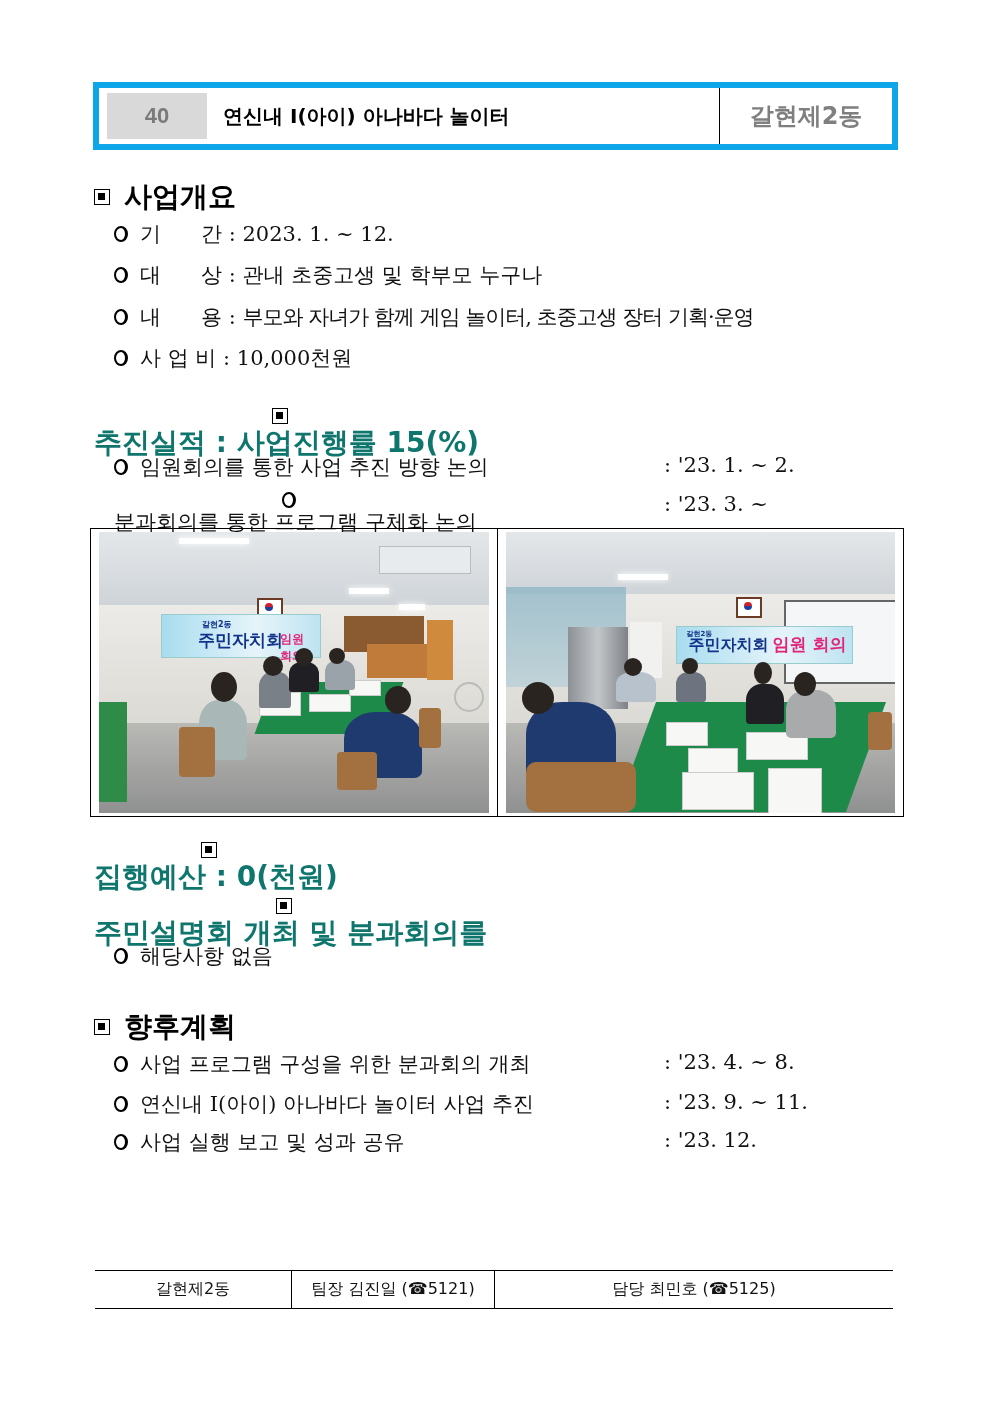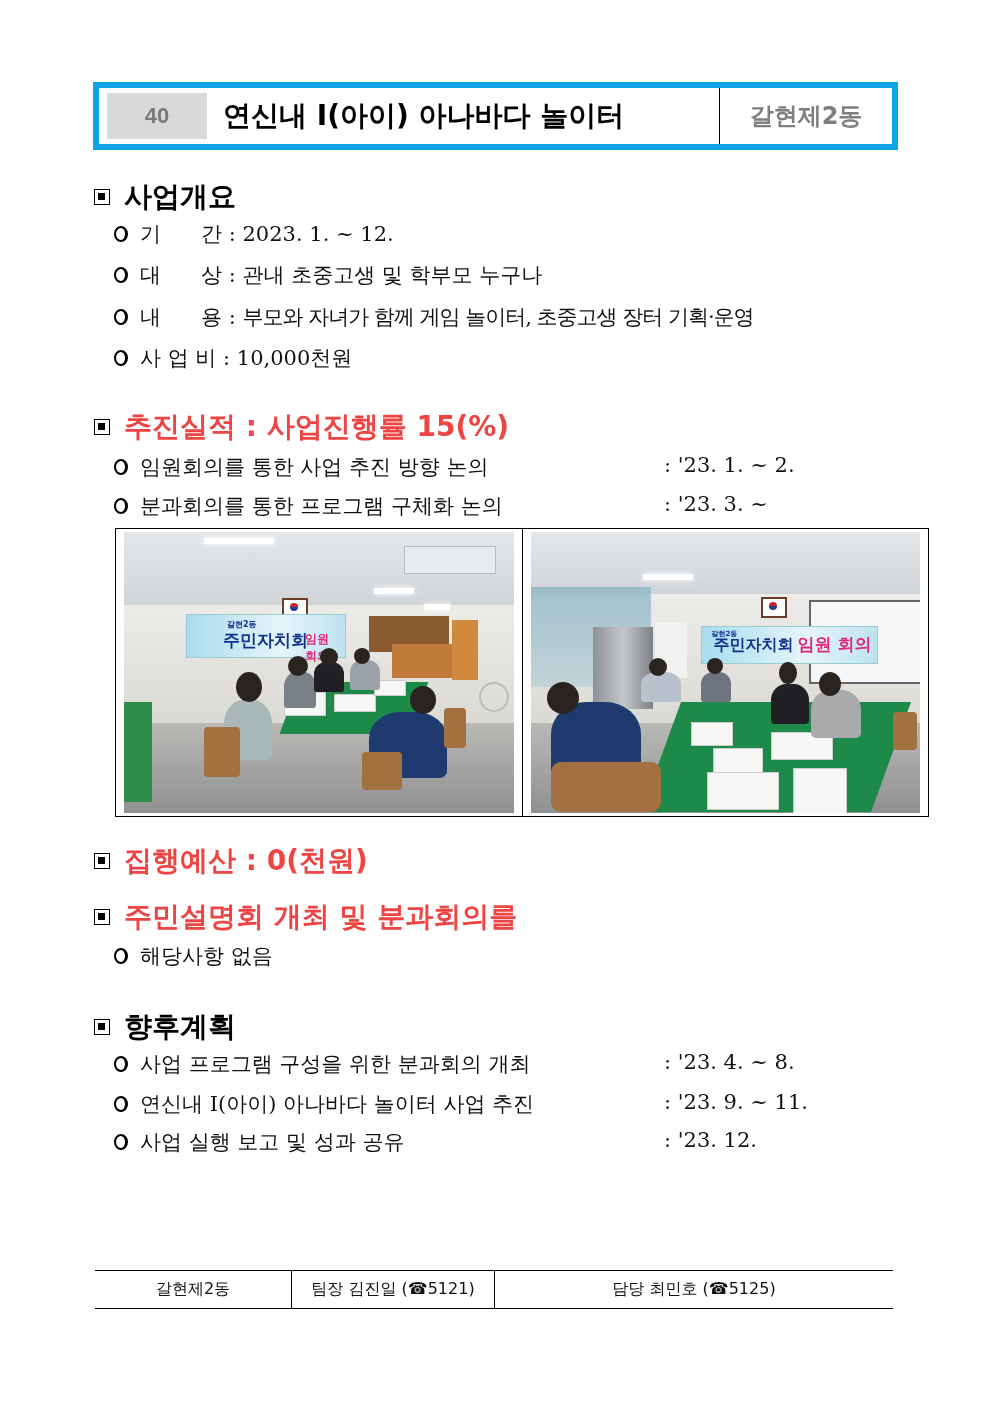--- a/index.html
+++ b/index.html
@@ -5,42 +5,42 @@
     html, body { margin: 0; padding: 0; background: #ffffff; }
     body { width: 992px; height: 1403px; position: relative; overflow: hidden;
            font-family: "DejaVu Serif", "Liberation Serif", serif; color: #111; }
 
     .title-box { position: absolute; left: 93px; top: 82px; width: 805px; height: 68px;
                  border: 6px solid #0ea5e9; box-sizing: border-box; display: flex; align-items: center; }
     .num-box { margin-left: 8px; width: 100px; height: 46px; background: #d9d9d9;
                display: flex; align-items: center; justify-content: center;
                font-family: "Liberation Sans", sans-serif; font-weight: bold; font-size: 22px; color: #7a7a7a; }
     .title-text { margin-left: 16px; flex: 1; font-family: "DejaVu Sans", sans-serif; font-weight: bold;
-                  font-size: 28px; color: #000; letter-spacing: 0px; }
+                  font-size: 20px; color: #000; letter-spacing: 0px; }
     .dong-cell { width: 172px; height: 100%; border-left: 1px solid #000; display: flex;
                  align-items: center; justify-content: center; font-family: "DejaVu Sans", sans-serif;
                  font-weight: bold; font-size: 24px; color: #7f7f7f; }
 
     .section { position: absolute; left: 94px; display: flex; align-items: center;
                font-family: "DejaVu Sans", sans-serif; font-weight: bold; font-size: 28px; }
     .sq { display: inline-block; width: 16px; height: 16px; border: 1.5px solid #000; box-sizing: border-box;
           position: relative; margin-right: 14px; background: #fff; }
     .sq::after { content: ""; position: absolute; left: 3px; top: 3px; width: 7px; height: 7px; background: #000; }
     .black { color: #000; }
-    .blue { color: #ef4444; }
+    .blue { color: #0f766e; flex-direction: column; }
 
     .item { position: absolute; left: 114px; display: flex; align-items: center; font-size: 21px;
             font-family: "DejaVu Serif", "Liberation Serif", serif; white-space: nowrap; }
     .circ { display: inline-block; width: 14px; height: 16px; border: 2.5px solid #000; border-radius: 50%;
             box-sizing: border-box; margin-right: 12px; border-left-width: 2px; border-right-width: 3.5px; }
     .lbl { display: inline-block; }
     .date { position: absolute; left: 664px; font-size: 21px; white-space: nowrap; }
 
     .photos { position: absolute; left: 90px; top: 528px; width: 814px; height: 289px;
-              border: 1px solid #000; box-sizing: border-box; display: flex; margin-left: 25px; }
+              border: 1px solid #000; box-sizing: border-box; display: flex; }
     .photo-cell { flex: 1; position: relative; }
     .photo-cell + .photo-cell { border-left: 1px solid #000; }
     .photo { position: absolute; left: 8px; top: 3px; right: 8px; bottom: 3px; overflow: hidden; }
     .photo-cell:last-child .photo { left: 8px; right: 8px; }
 
     .ceiling { position: absolute; left: 0; top: 0; width: 100%; height: 26%; background: linear-gradient(#e4e7ea, #cfd4d8); }
     .wall { position: absolute; left: 0; top: 26%; width: 100%; height: 42%; background: linear-gradient(#ecebe8, #dcdad4); }
     .floor { position: absolute; left: 0; bottom: 0; width: 100%; height: 32%; background: linear-gradient(#b9b9b6, #8f9090); }
     .light { position: absolute; height: 6px; background: #fff; box-shadow: 0 0 6px #fff; }
     .banner { position: absolute; background: linear-gradient(90deg, #a8dcef, #e6f4fa 60%, #bde3f1); border: 1px solid #9cc; }
@@ -103,21 +103,21 @@
 
 <div class="section blue" style="top:408px;">
   <span class="sq"></span>
   <span>추진실적 : 사업진행률 15(%)</span>
 </div>
 <div class="item" style="top:453px;">
   <span class="circ"></span>
   <span>임원회의를 통한 사업 추진 방향 논의</span>
 </div>
 <div class="date" style="top:453px;">: '23. 1. ~ 2.</div>
-<div class="item" style="top:492px;">
+<div class="item" style="top:492px;flex-direction:column;">
   <span class="circ"></span>
   <span>분과회의를 통한 프로그램 구체화 논의</span>
 </div>
 <div class="date" style="top:492px;">: '23. 3. ~</div>
 
 <div class="photos">
   <div class="photo-cell">
     <div class="photo">
       <div class="ceiling"></div>
       <div class="wall"></div>

